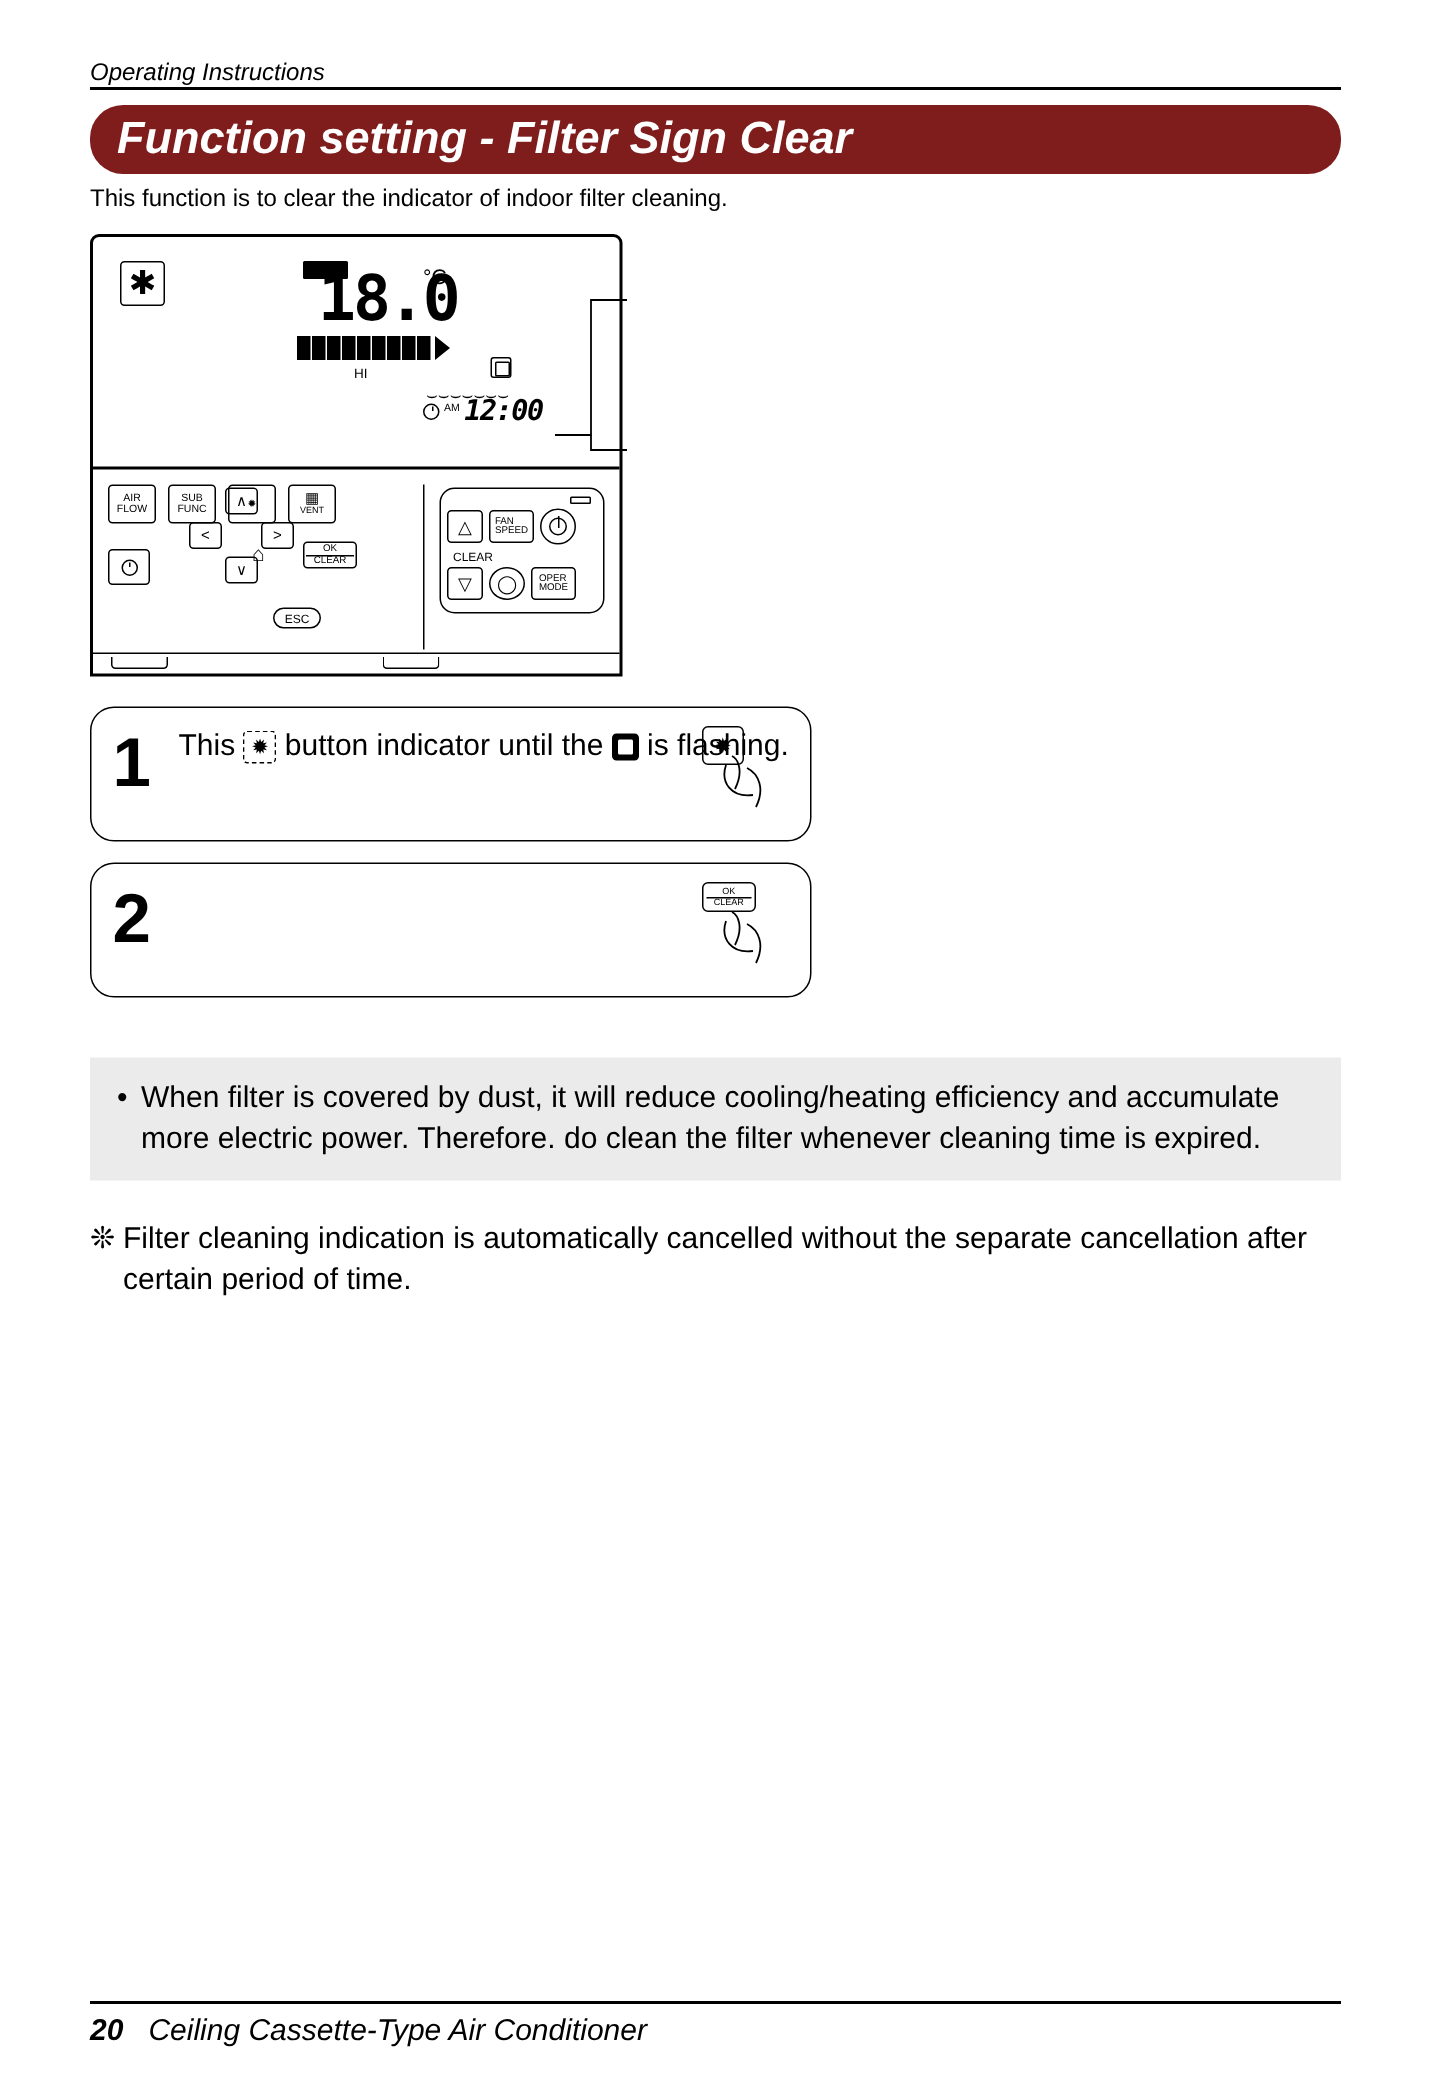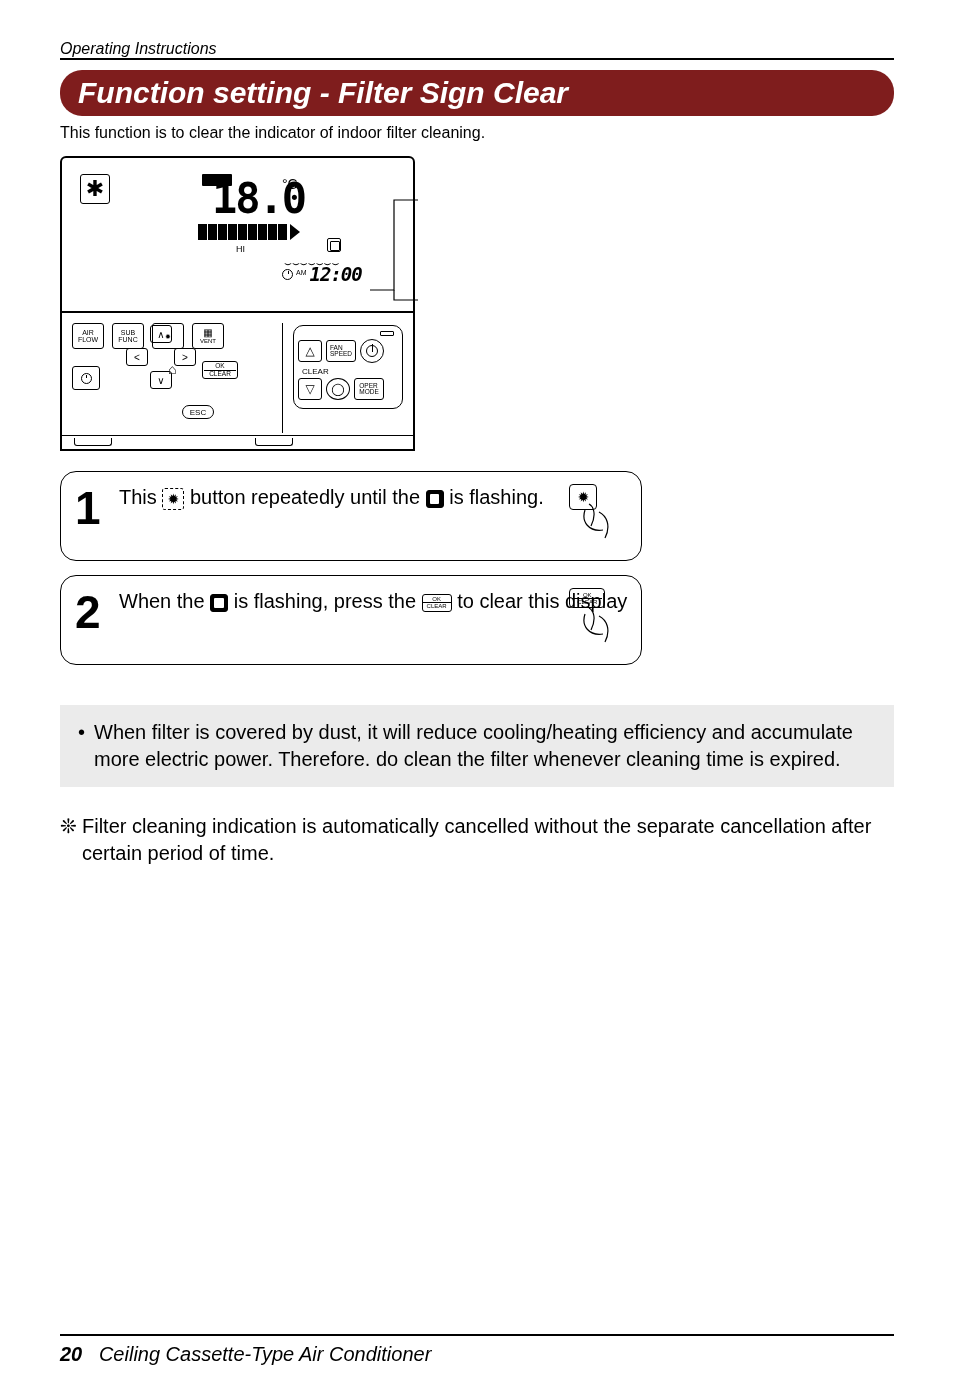--- a/index.html
+++ b/index.html
@@ -650,46 +650,36 @@
     <path d="M 0 140 L 24 140 L 24 50 L 48 50" stroke="#000" fill="none" stroke-width="1.2"></path>
     <path d="M 24 140 L 24 150 L 48 150" stroke="#000" fill="none" stroke-width="1.2"></path>
   </svg>
 
   <div class="steps">
     <div class="step-box">
       <div class="step-num">1</div>
       <div class="step-text">
         <span>This </span>
         <span class="inline-icon gear"></span>
-        <span> button repeatedly until the </span>
+        <span> button indicator until the </span>
         <span class="inline-icon filter"></span>
         <span> is flashing.</span>
       </div>
       <div class="press-hand">
         <div class="hand-btn">
             <span style="font-size:14px;">✹</span>
           </div>
         <svg class="hand-path" width="44" height="44">
             <path d="M 6 2 C 10 4 14 12 8 24 M 2 8 C -2 20 6 30 20 28 M 16 10 C 24 14 28 24 22 36" stroke="#000" fill="none" stroke-width="1.2"></path>
           </svg>
       </div>
     </div>
 
     <div class="step-box">
       <div class="step-num">2</div>
-      <div class="step-text">
-        <span>When the </span>
-        <span class="inline-icon filter"></span>
-        <span> is flashing, press the </span>
-        <span class="inline-icon ok-clear">
-          <span class="ok-div">OK</span>
-          <span>CLEAR</span>
-        </span>
-        <span> to clear this display</span>
-      </div>
       <div class="press-hand">
         <div class="hand-btn" style="width:36px;height:20px;">
           <span class="inline-icon ok-clear" style="border:none;">
             <span class="ok-div">OK</span>
             <span>CLEAR</span>
           </span>
         </div>
         <svg class="hand-path" width="44" height="44">
             <path d="M 6 2 C 10 4 14 12 8 24 M 2 8 C -2 20 6 30 20 28 M 16 10 C 24 14 28 24 22 36" stroke="#000" fill="none" stroke-width="1.2"></path>
           </svg>

